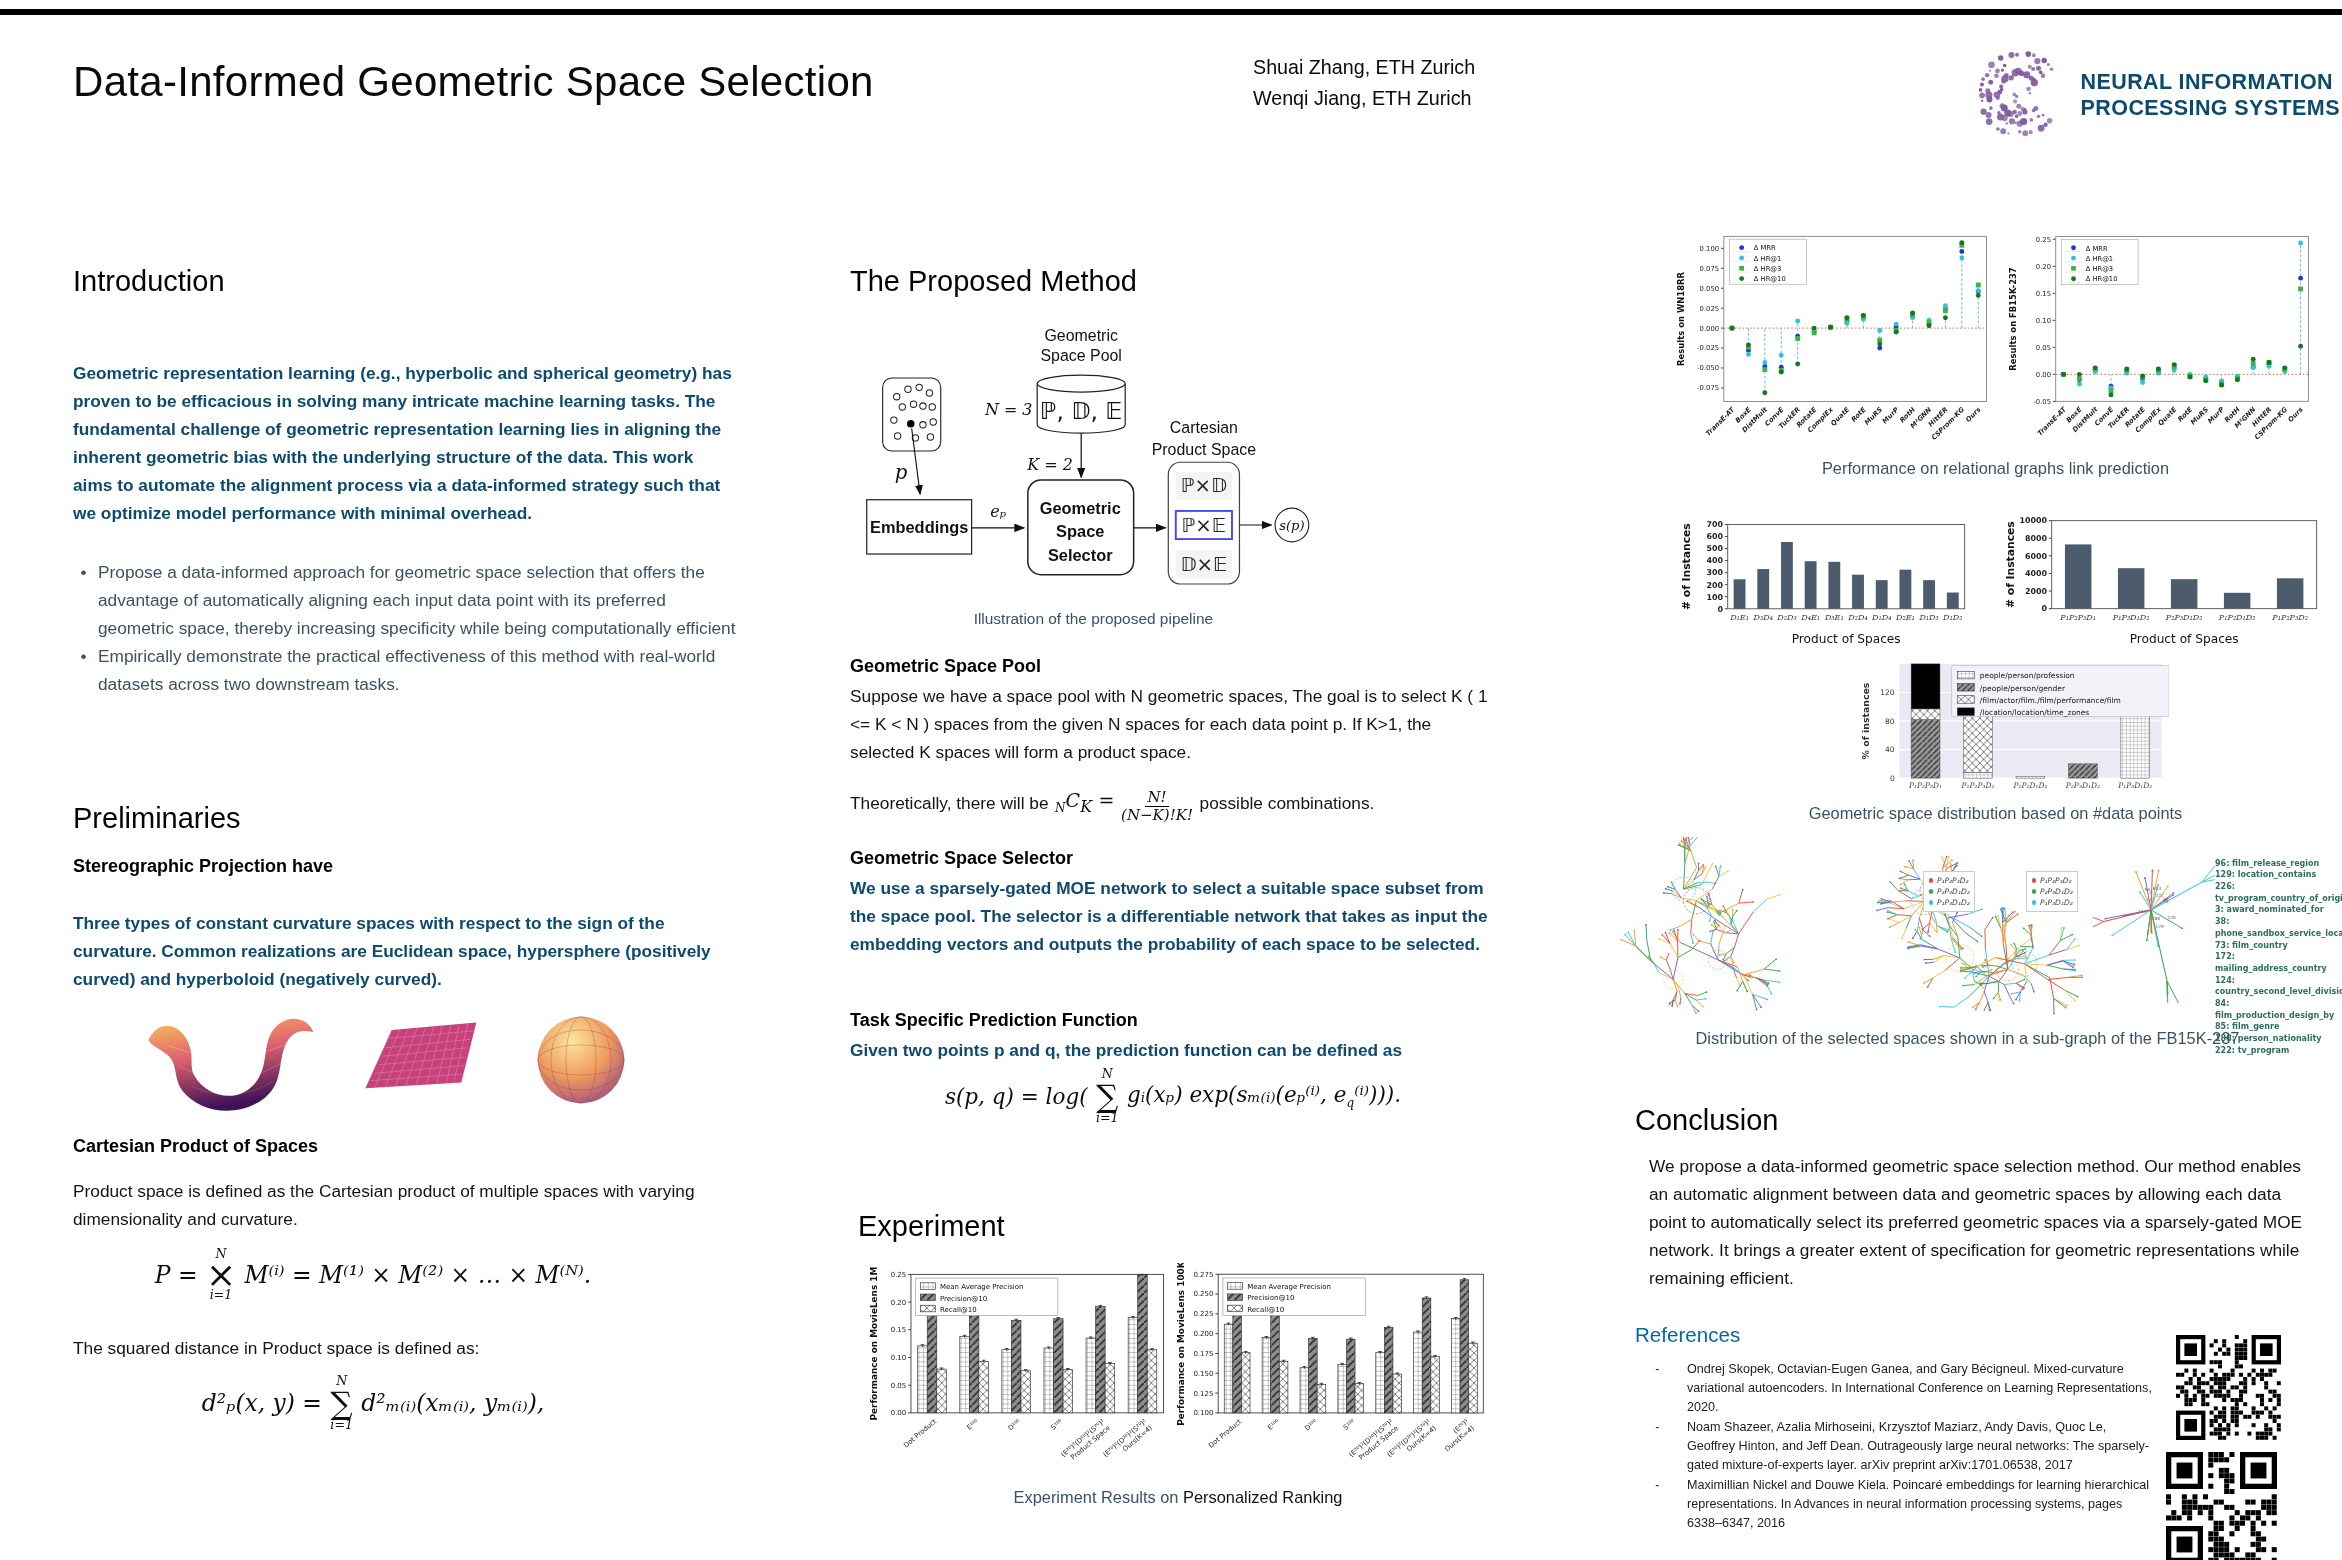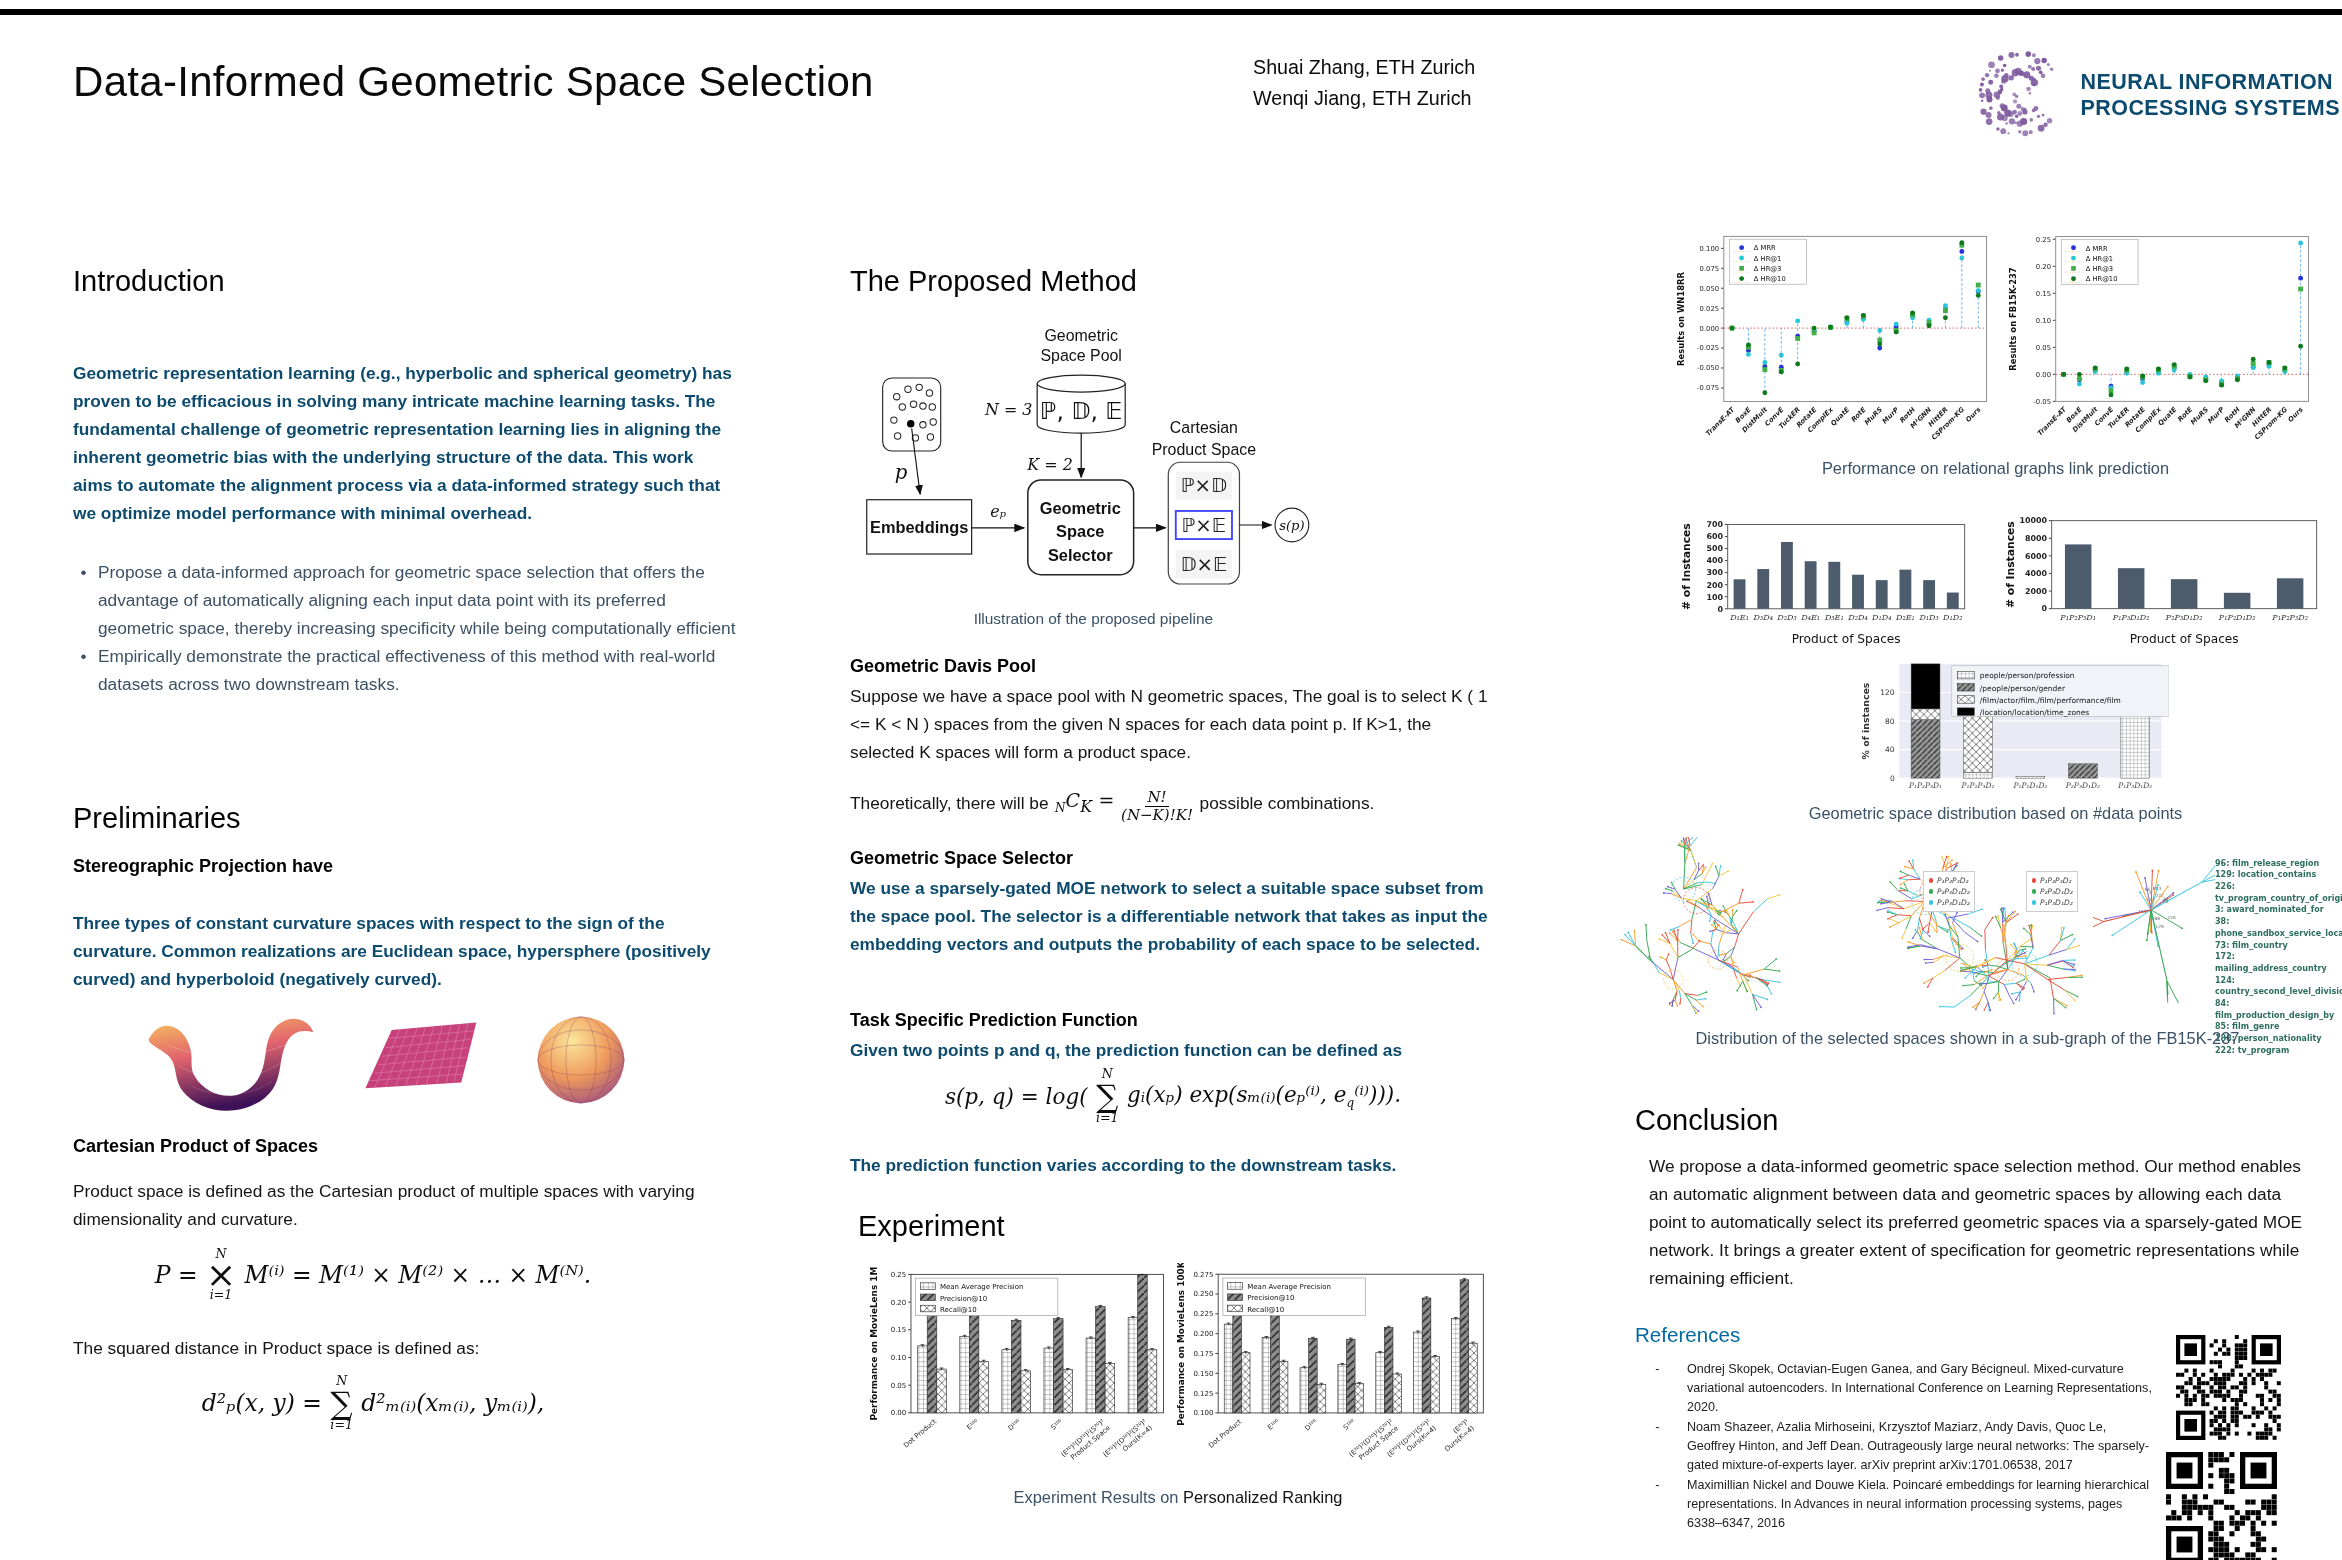--- a/index.html
+++ b/index.html
@@ -309,21 +309,21 @@
     <text x="380" y="232" text-anchor="middle" font-size="21" font-family="DejaVu Sans, sans-serif" fill="#222">ℙ×𝔼</text>
     <rect x="350" y="252" width="60" height="30" fill="#f4f4f4"></rect>
     <text x="380" y="274" text-anchor="middle" font-size="21" font-family="DejaVu Sans, sans-serif" fill="#222">𝔻×𝔼</text>
     <line x1="305" y1="228" x2="339" y2="228" stroke="#111" stroke-width="1.3" marker-end="url(#arr)"></line>
     <line x1="418" y1="225" x2="452" y2="225" stroke="#111" stroke-width="1.3" marker-end="url(#arr)"></line>
     <circle cx="474" cy="225" r="18" fill="#fff" stroke="#222" stroke-width="1.2"></circle>
     <text x="474" y="230" text-anchor="middle" font-size="14" font-style="italic" font-family="DejaVu Serif, serif" fill="#111">s(p)</text>
     <text x="262" y="331" text-anchor="middle" font-size="16.5" fill="#3a5166">Illustration of the proposed pipeline</text>
   </svg>
 
-  <div class="abs h3" style="left:850px;top:656px;">Geometric Davis Pool</div>
+  <div class="abs h3" style="left:850px;top:656px;">Geometric Space Pool</div>
   <div class="abs para-black" style="left:850px;top:682px;width:646px;">Suppose we have a space pool with N geometric spaces, The goal is to select K ( 1 &lt;=  K &lt; N ) spaces from the given N spaces for each data point p. If K&gt;1, the selected K  spaces will form a product space.</div>
 
   <div class="abs theory" style="left:850px;top:789px;width:646px;">
     <span class="para-black">Theoretically, there will be</span>
     <span class="inline-math"><sub class="presub">N</sub><span>C</span><sub>K</sub></span>
     <span class="inline-math">=</span>
     <span class="frac inline-math">
       <span class="num">N!</span>
       <span class="den">(N−K)!K!</span>
     </span>
@@ -339,21 +339,20 @@
   <div class="abs formula" style="left:850px;top:1068px;width:646px;font-size:21.5px;">
     <span>s(p, q) = log(</span>
     <span class="bigop">
       <span class="bo-top">N</span>
       <span class="bo-op">∑</span>
       <span class="bo-bot">i=1</span>
     </span>
     <span><span>gᵢ(xₚ) exp(sₘ₍ᵢ₎(eₚ⁽ⁱ⁾, e</span><sub style="font-size:12px;">q</sub><span>⁽ⁱ⁾))).</span></span>
   </div>
 
-  <div class="abs para" style="left:850px;top:1151px;width:656px;">The prediction function varies according to the downstream tasks.</div>
 
   <div class="abs h2" style="left:858px;top:1210px;">Experiment</div>
   <div class="abs chartbox" style="left:867px;top:1263px;">
       <svg width="304" height="208" viewBox="0 0 325 222">
         <line x1="44" y1="160" x2="47" y2="160" stroke="#333" stroke-width="1"></line>
         <text x="42" y="162.6" text-anchor="end" font-size="7.5" fill="#222" font-family="DejaVu Sans, sans-serif">0.00</text>
         <line x1="44" y1="130.4" x2="47" y2="130.4" stroke="#333" stroke-width="1"></line>
         <text x="42" y="133" text-anchor="end" font-size="7.5" fill="#222" font-family="DejaVu Sans, sans-serif">0.05</text>
         <line x1="44" y1="100.8" x2="47" y2="100.8" stroke="#333" stroke-width="1"></line>
         <text x="42" y="103.39999999999999" text-anchor="end" font-size="7.5" fill="#222" font-family="DejaVu Sans, sans-serif">0.10</text>

